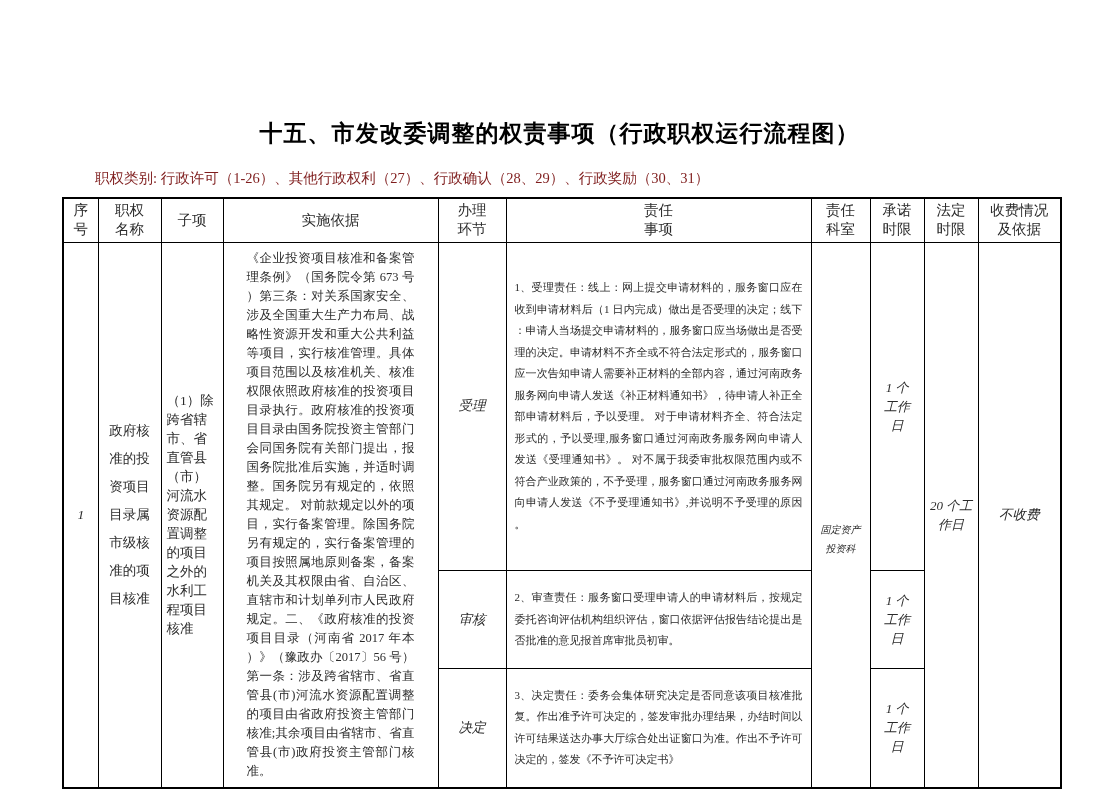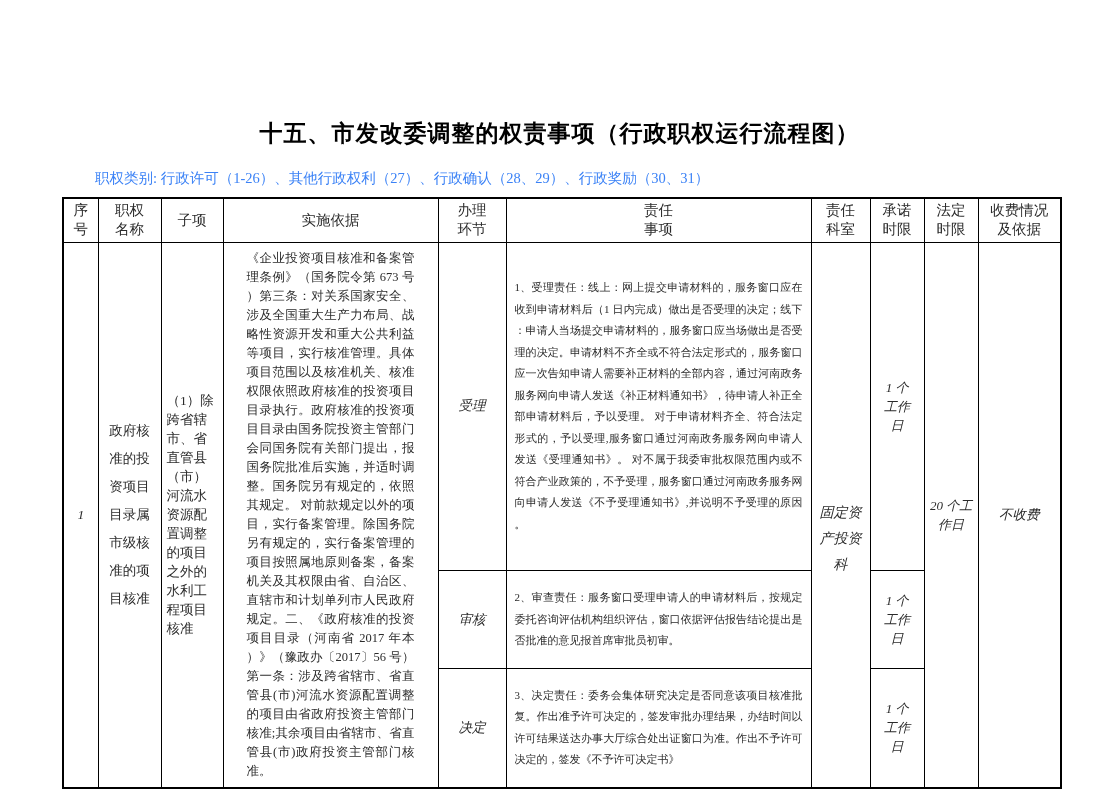--- a/index.html
+++ b/index.html
@@ -9,41 +9,41 @@
     color:#1f1f1f;
   }
   .page{position:relative;width:1119px;height:792px;background:#fff;overflow:hidden;}
   .title{
     margin:0;padding-top:118px;
     text-align:center;font-size:23px;font-weight:bold;color:#000;
     letter-spacing:1px;
   }
   .category{
     margin:20px 0 0 95px;
-    font-size:14.5px;color:#3b82f6;
+    font-size:14.5px;color:#7f1d1d;
   }
   table.pr{
     border-collapse:collapse;table-layout:fixed;
     margin:9px 0 0 62px;width:998px;
     border:2px solid #000;
   }
   table.pr th,table.pr td{
     border:1px solid #000;
     vertical-align:middle;
     font-weight:normal;
     color:#2b2b2b;
     word-break:break-all;line-break:anywhere;
   }
   thead tr{height:44px;}
   tr.r1{height:238px;} tr.r2{height:80px;} tr.r3{height:85px;}
   th{font-size:14.5px;text-align:center;padding:1px 2px;}
   .center{text-align:center;font-style:italic;}
   .wc{display:inline-block;vertical-align:middle;text-align:center;word-break:break-all;line-break:anywhere;}
   .w1{max-width:15px;text-align:center;} .w2{max-width:30px;} .w4{max-width:59px;}
-  .w3s{max-width:42px;font-size:14px;line-height:26px;margin-top:48px;}
+  .w3s{max-width:42px;font-size:10px;line-height:19px;margin-top:48px;}
   .w2t{max-width:28px;font-size:13px;line-height:19px;}
   .w3t{max-width:44px;font-size:13px;line-height:19px;}
   .seq-cell{font-size:13.5px;}
   .name-cell{font-size:13.5px;line-height:28px;padding:2px 5px;text-align:center;}
   .subitem-cell{font-size:13.5px;line-height:19px;padding:2px 5px;text-align:left;}
   .basis-cell{font-size:12.5px;line-height:19px;padding:6px 23px;text-align:justify;}
   .step-cell{font-size:13.5px;}
   .resp-cell{font-size:11px;line-height:21.5px;padding:5px 8px;text-align:justify;}
   .fee-cell{font-size:13.5px;}
 </style>

